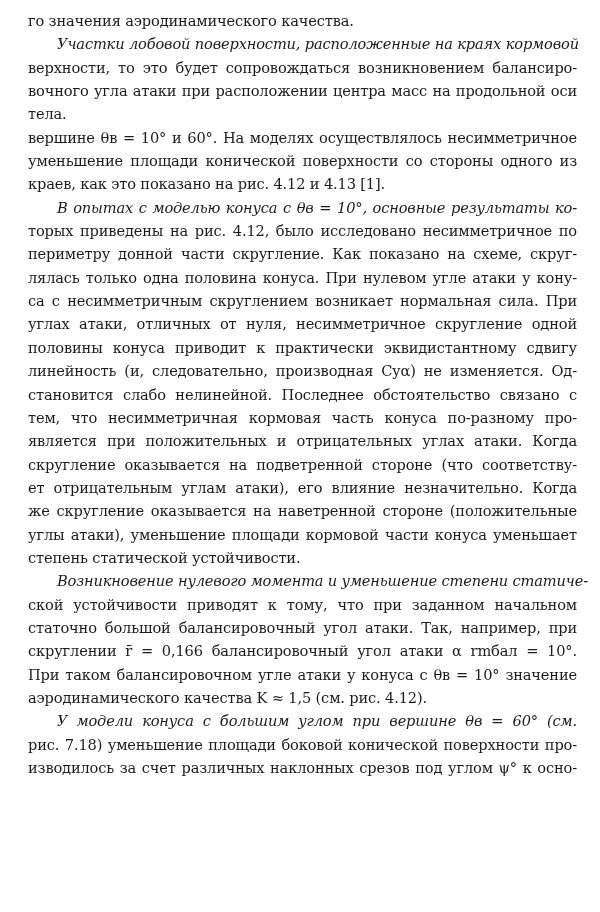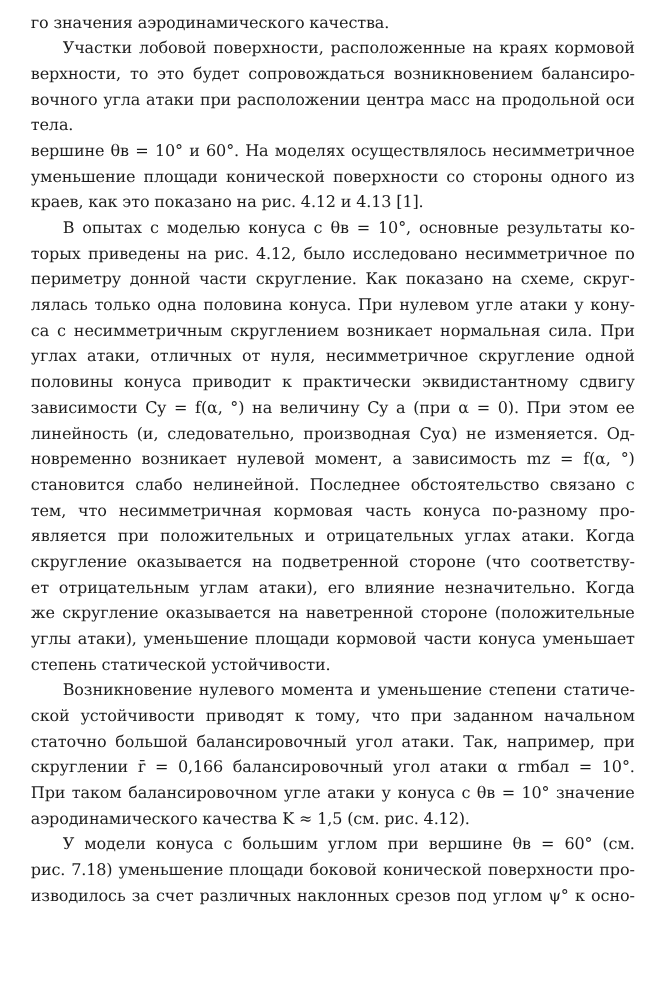--- a/index.html
+++ b/index.html
@@ -5,21 +5,21 @@
   html, body { margin: 0; padding: 0; background: #ffffff; }
   body { width: 600px; height: 912px; overflow: hidden; position: relative; }
   .page {
     position: absolute; left: 28px; top: 9px; width: 549px;
     font-family: "DejaVu Serif", "Liberation Serif", serif;
     font-size: 14.6px; line-height: 23.35px; color: #1c1c1c;
     letter-spacing: -0.15px;
   }
   .line { display: block; white-space: nowrap; text-align: justify; text-align-last: justify; height: 23.35px; overflow: visible; }
   .line.last { text-align-last: left; }
-  .line.indent { padding-left: 29px; }
+  .line.indent { padding-left: 29px; font-style: italic; }
 </style>
 </head>
 <body>
 
 <div class="page">
   <div>
     <span class="line last">го значения аэродинамического качества.</span>
   </div>
   <div>
     <span class="line indent">Участки лобовой поверхности, расположенные на краях кормовой</span>
@@ -33,23 +33,21 @@
     <span class="line last">краев, как это показано на рис. 4.12 и 4.13 [1].</span>
   </div>
   <div>
     <span class="line indent">В опытах с моделью конуса с θв = 10°, основные результаты ко-</span>
     <span class="line">торых приведены на рис. 4.12, было исследовано несимметричное по</span>
     <span class="line">периметру донной части скругление. Как показано на схеме, скруг-</span>
     <span class="line">лялась только одна половина конуса. При нулевом угле атаки у кону-</span>
     <span class="line">са с несимметричным скруглением возникает нормальная сила. При</span>
     <span class="line">углах атаки, отличных от нуля, несимметричное скругление одной</span>
     <span class="line">половины конуса приводит к практически эквидистантному сдвигу</span>
-    <span class="line">зависимости Cy = f(α, °) на величину Cy a (при α = 0). При этом ее</span>
     <span class="line">линейность (и, следовательно, производная Cyα) не изменяется. Од-</span>
-    <span class="line">новременно возникает нулевой момент, а зависимость mz = f(α, °)</span>
     <span class="line">становится слабо нелинейной. Последнее обстоятельство связано с</span>
     <span class="line">тем, что несимметричная кормовая часть конуса по-разному про-</span>
     <span class="line">является при положительных и отрицательных углах атаки. Когда</span>
     <span class="line">скругление оказывается на подветренной стороне (что соответству-</span>
     <span class="line">ет отрицательным углам атаки), его влияние незначительно. Когда</span>
     <span class="line">же скругление оказывается на наветренной стороне (положительные</span>
     <span class="line">углы атаки), уменьшение площади кормовой части конуса уменьшает</span>
     <span class="line last">степень статической устойчивости.</span>
   </div>
   <div>

